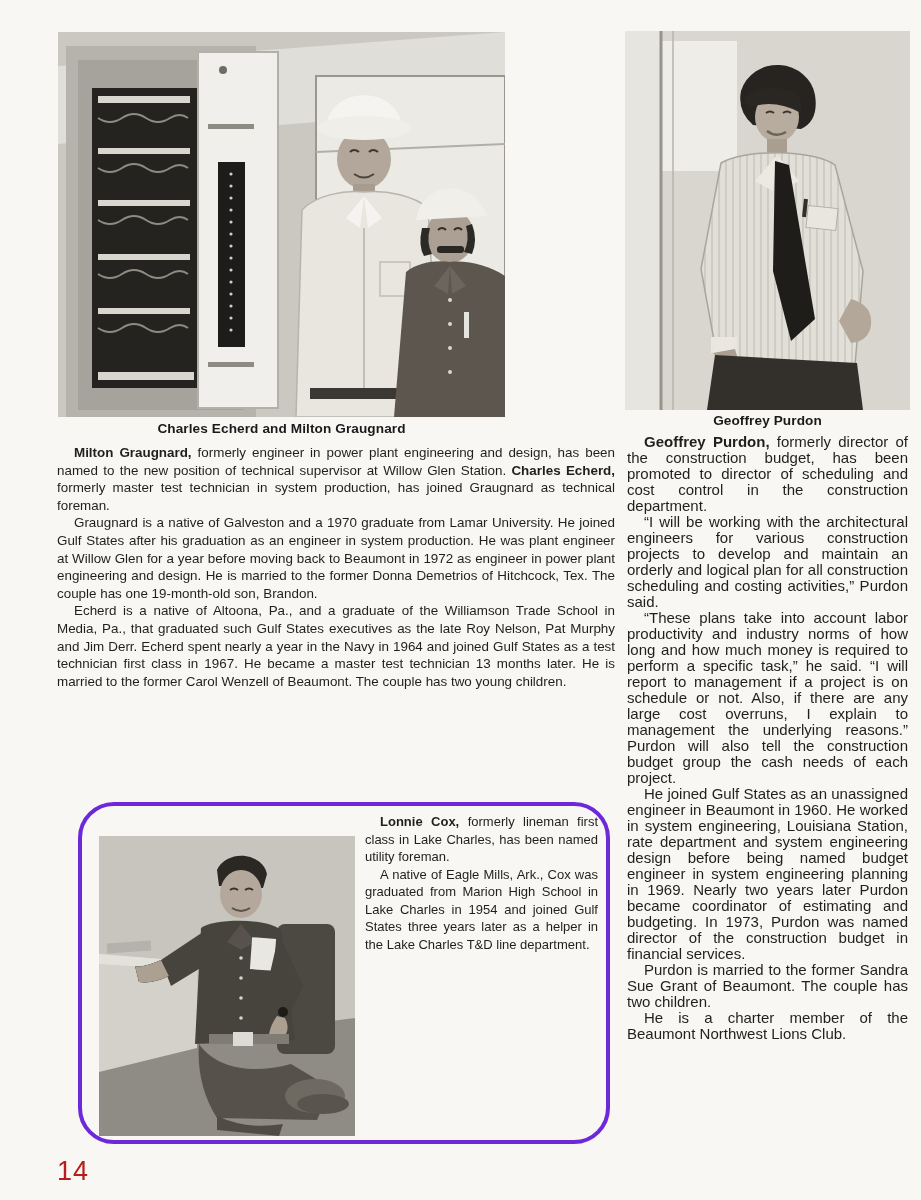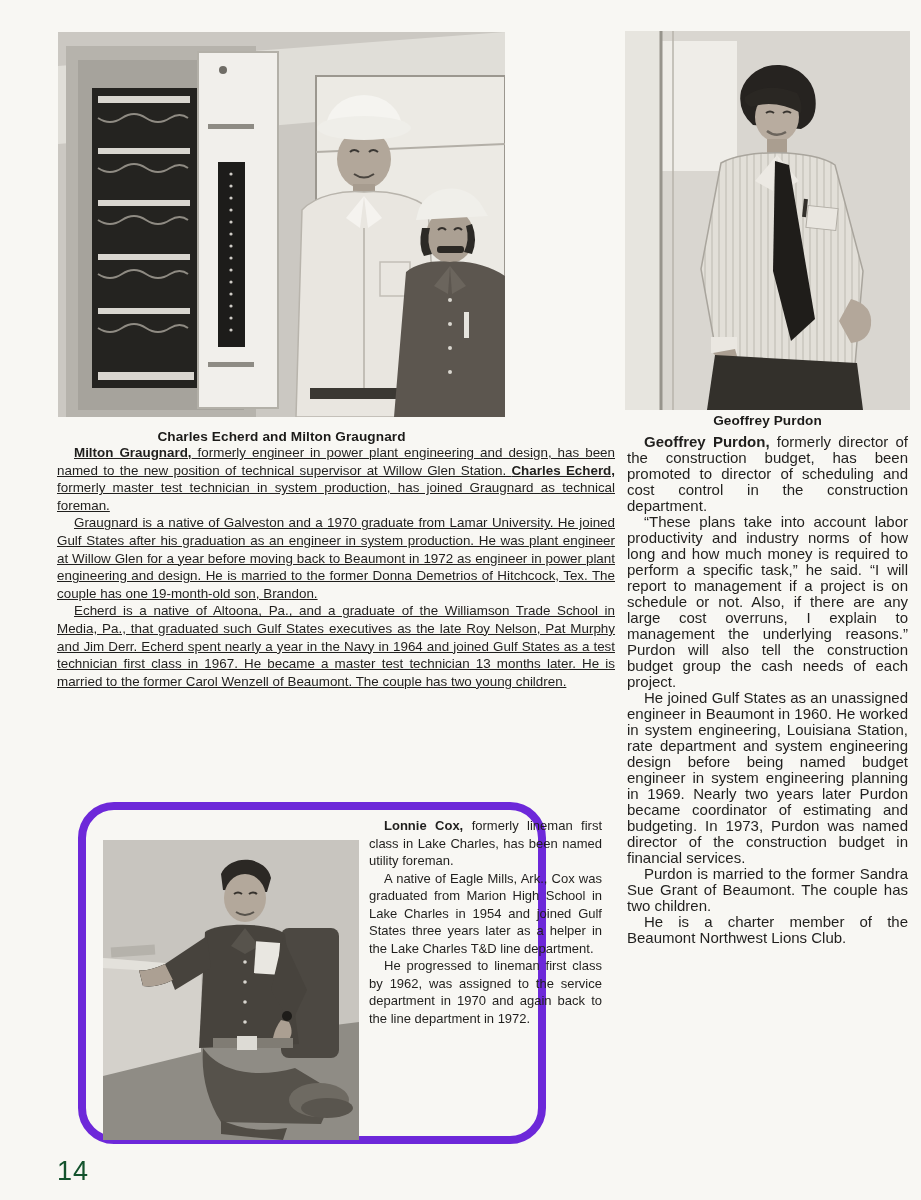--- a/index.html
+++ b/index.html
@@ -12,38 +12,38 @@
   figure { margin:0; padding:0; }
   .photo-frame { position:absolute; }
   .photo-frame svg { display:block; }
   .photo-caption {
     position:absolute; text-align:center; font-weight:bold;
     font-size:13.6px; color:#1b1a18; letter-spacing:.1px;
   }
   .article { position:absolute; text-align:justify; }
   .article p { margin:0; text-indent:17px; }
   .article b { font-weight:bold; }
-  .col-left  { left:57px;  top:444px; width:558px; font-size:13.4px; line-height:17.6px;text-decoration:underline; }
+  .col-left  { left:57px;  top:444px; width:558px; font-size:13.4px; line-height:17.6px; }
   .col-right { left:627px; top:434px; width:281px; font-size:15px; line-height:16px; }
   .right-caption { left:627px; top:413px; width:281px; }
-  .main-caption  { left:58px;  top:421px; width:447px;margin-top:8px; }
+  .main-caption  { left:58px;  top:421px; width:447px; }
   .cox-box {
-    position:absolute; left:78px; top:802px; width:468px; height:342px;
-    border:8px solid #6d28d9; border-radius:36px; box-sizing:border-box;
+    position:absolute; left:78px; top:802px; width:532px; height:342px;
+    border:4px solid #6d28d9; border-radius:36px; box-sizing:border-box;
     background:#f8f7f3;
   }
   .cox-photo { position:absolute; left:17px; top:30px; }
   .cox-text  {
     position:absolute; left:283px; top:7px; width:233px;
     font-size:13px; line-height:17.5px; text-align:justify;
   }
   .cox-text p { margin:0; text-indent:15px; }
   .page-number {
     position:absolute; left:57px; top:1156px;
-    font-size:27px; color:#14532d; letter-spacing:1px;text-align:right;
+    font-size:27px; color:#b91c1c; letter-spacing:1px;text-align:right;
   }
 </style>
 </head>
 <body>
 
 <div class="page">
 
   <figure class="photo-frame" style="left:58px; top:32px;">
     <svg width="447" height="385" viewBox="0 0 447 385">
       <rect width="447" height="385" fill="#cbc8c2"></rect>
@@ -166,20 +166,21 @@
   <figcaption class="photo-caption right-caption">Geoffrey Purdon</figcaption>
 
   <div class="article col-left">
     <p><b>Milton Graugnard,</b><span> formerly engineer in power plant engineering and design, has been named to the new position of technical supervisor at Willow Glen Station. </span><b>Charles Echerd,</b><span> formerly master test technician in system production, has joined Graugnard as technical foreman.</span></p>
     <p>Graugnard is a native of Galveston and a 1970 graduate from Lamar University. He joined Gulf States after his graduation as an engineer in system production. He was plant engineer at Willow Glen for a year before moving back to Beaumont in 1972 as engineer in power plant engineering and design. He is married to the former Donna Demetrios of Hitchcock, Tex. The couple has one 19-month-old son, Brandon.</p>
     <p>Echerd is a native of Altoona, Pa., and a graduate of the Williamson Trade School in Media, Pa., that graduated such Gulf States executives as the late Roy Nelson, Pat Murphy and Jim Derr. Echerd spent nearly a year in the Navy in 1964 and joined Gulf States as a test technician first class in 1967. He became a master test technician 13 months later. He is married to the former Carol Wenzell of Beaumont. The couple has two young children.</p>
   </div>
 
   <div class="article col-right">
     <p><b>Geoffrey Purdon,</b><span> formerly director of the construction budget, has been promoted to director of scheduling and cost control in the construction department.</span></p>
+    <p>“I will be working with the architectural engineers for various construction projects to develop and maintain an orderly and logical plan for all construction scheduling and costing activities,” Purdon said.</p>
     <p>“These plans take into account labor productivity and industry norms of how long and how much money is required to perform a specific task,” he said. “I will report to management if a project is on schedule or not. Also, if there are any large cost overruns, I explain to management the underlying reasons.” Purdon will also tell the construction budget group the cash needs of each project.</p>
     <p>He joined Gulf States as an unassigned engineer in Beaumont in 1960. He worked in system engineering, Louisiana Station, rate department and system engineering design before being named budget engineer in system engineering planning in 1969. Nearly two years later Purdon became coordinator of estimating and budgeting. In 1973, Purdon was named director of the construction budget in financial services.</p>
     <p>Purdon is married to the former Sandra Sue Grant of Beaumont. The couple has two children.</p>
     <p>He is a charter member of the Beaumont Northwest Lions Club.</p>
   </div>
 
   <div class="cox-box">
     <figure class="cox-photo">
       <svg width="256" height="300" viewBox="0 0 256 300">
         <rect width="256" height="300" fill="#c8c5bf"></rect>
@@ -220,19 +221,18 @@
 
         <path d="M100 208 C118 234 156 238 192 228 L232 252 L218 284 L118 282 C104 260 98 234 100 208 Z" fill="#56524b"></path>
         <ellipse cx="216" cy="260" rx="30" ry="17" fill="#6e6a62"></ellipse>
         <ellipse cx="224" cy="268" rx="26" ry="10" fill="#59554e"></ellipse>
         <path d="M118 280 q30 14 66 8 l-4 12 -62 -6 z" fill="#504c45"></path>
       </svg>
     </figure>
     <div class="cox-text article">
       <p><b>Lonnie Cox,</b><span> formerly lineman first class in Lake Charles, has been named utility foreman.</span></p>
       <p>A native of Eagle Mills, Ark., Cox was graduated from Marion High School in Lake Charles in 1954 and joined Gulf States three years later as a helper in the Lake Charles T&amp;D line department.</p>
-      <p>He progressed to lineman first class by 1962, was assigned to the service department in 1970 and again back to the line department in 1972.</p>
     </div>
   </div>
 
   <div class="page-number">14</div>
 
 </div>
 
 </body></html>

